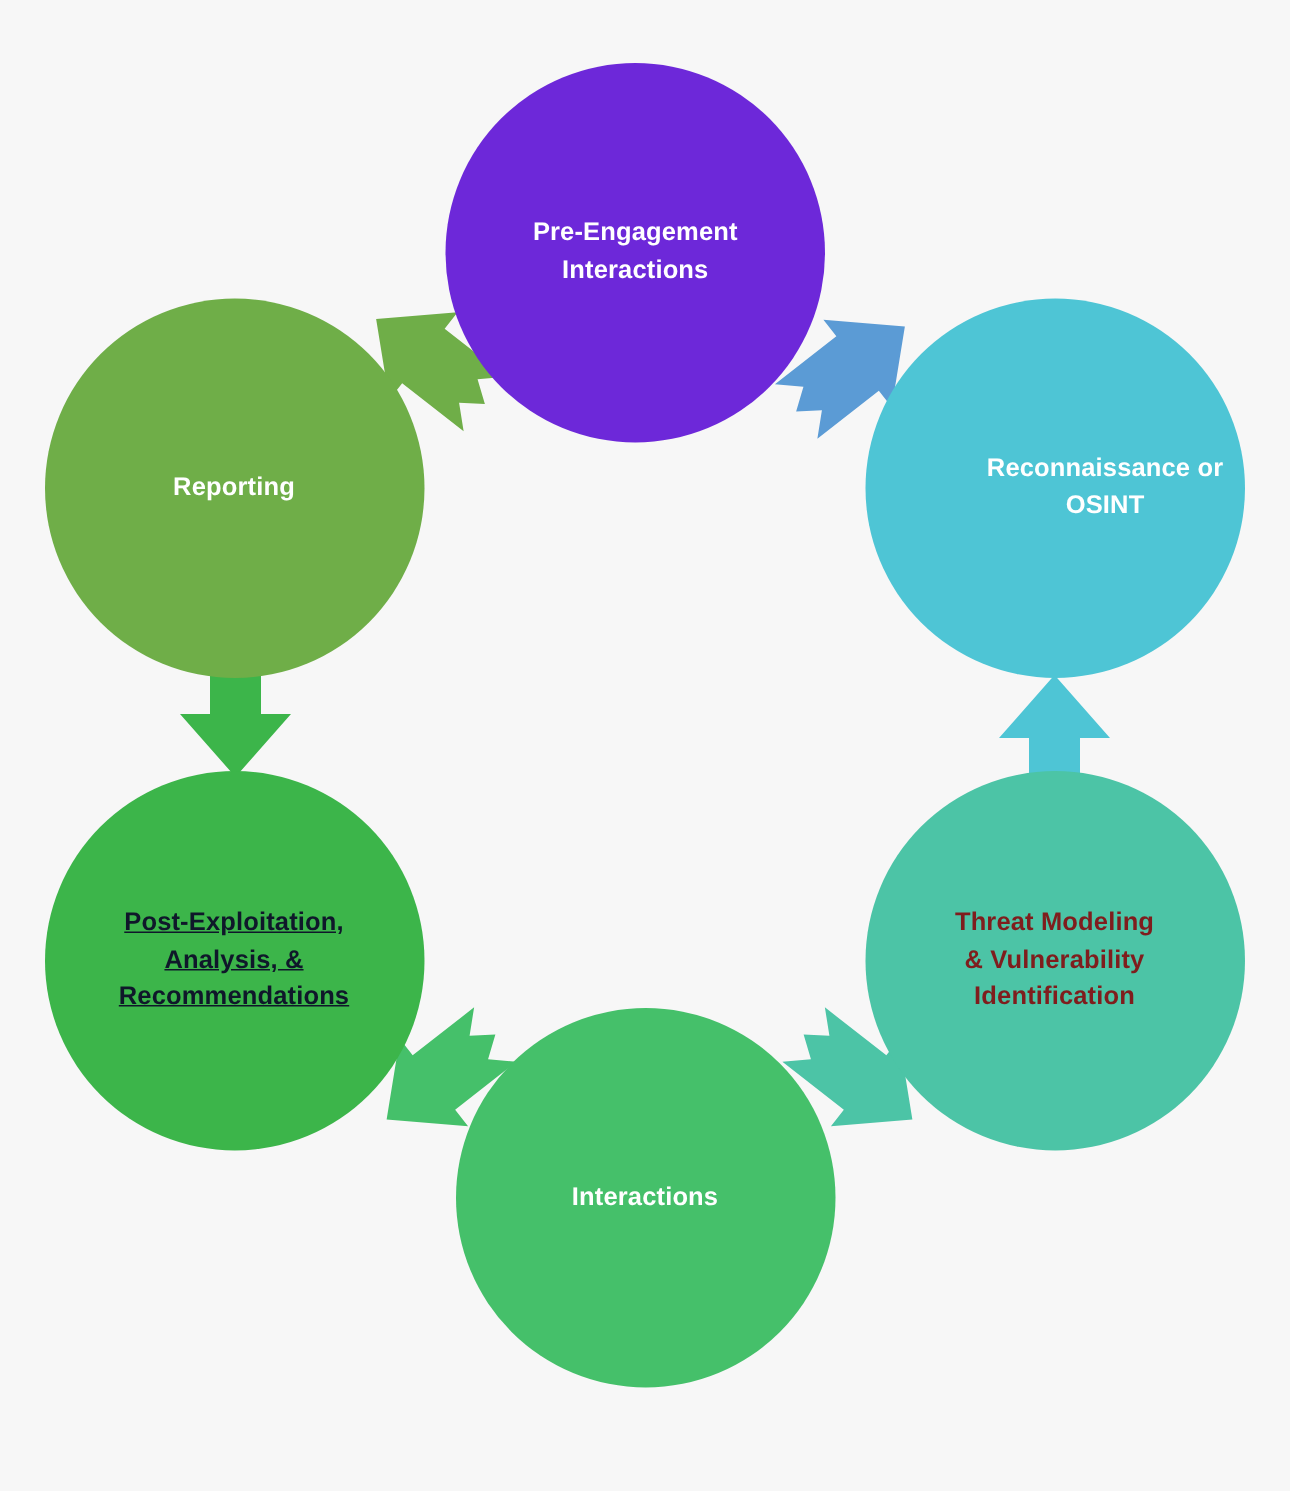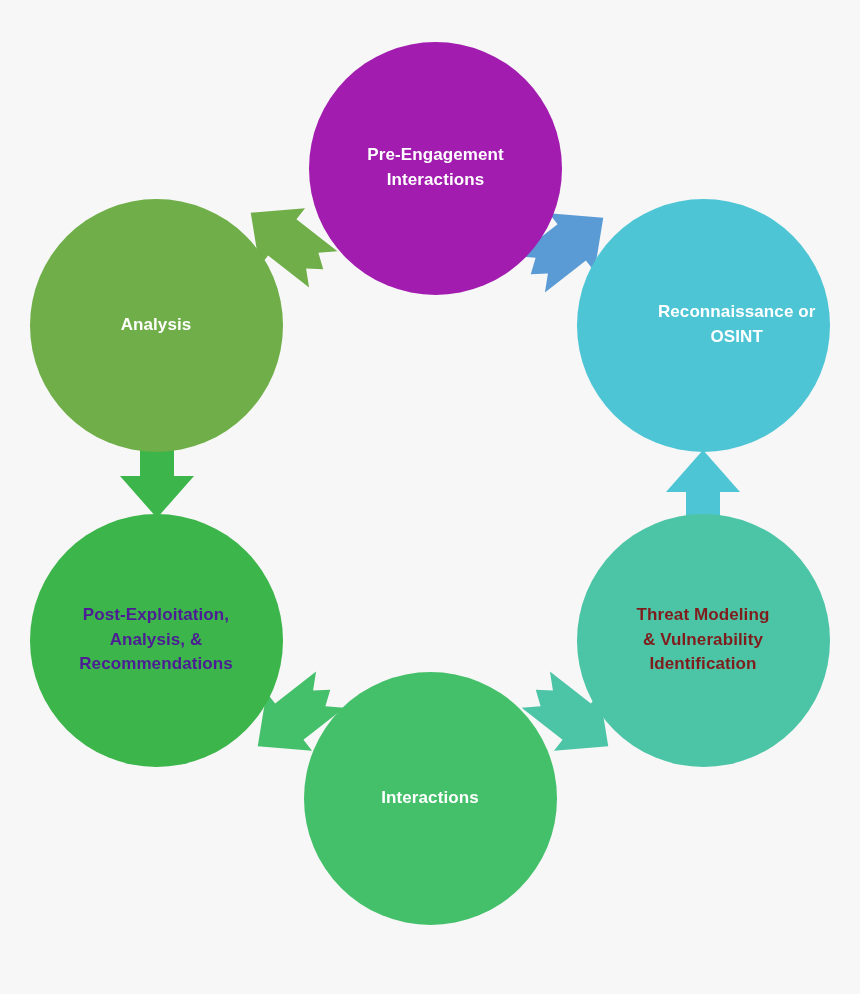--- a/index.html
+++ b/index.html
@@ -74,37 +74,37 @@
     <div class="arrow" style="left: 257px; top: 672px; width: 74px; height: 92px; transform: rotate(-128deg);">
       <svg width="74" height="92" viewBox="0 0 74 92">
         <path d="M37 0 L74 40 L60 40 L60 92 L47 78 L37 92 L27 78 L14 92 L14 40 L0 40 Z" fill="#45c06a"></path>
       </svg>
     </div>
     <div class="arrow" style="left: 120px; top: 438px; width: 74px; height: 92px; transform: rotate(180deg);">
       <svg width="74" height="92" viewBox="0 0 74 92">
         <path d="M37 12 L74 54 L54 54 L54 86 L20 86 L20 54 L0 54 Z" fill="#3cb54a"></path>
       </svg>
     </div>
-    <div class="node" style="left: 309px; top: 41.5px; width: 253px; height: 253px; background: #a21caf;">
+    <div class="node" style="left: 297px; top: 41.5px; width: 253px; height: 253px; background: #6d28d9;">
       <div class="node-label" style="color: rgb(255, 255, 255);">Pre-Engagement
 Interactions</div>
     </div>
     <div class="node" style="left: 576.5px; top: 198.5px; width: 253px; height: 253px; background: rgb(78, 197, 213); justify-content: flex-end;">
       <div class="node-label" style="color: rgb(255, 255, 255);">Reconnaissance or
 OSINT</div>
     </div>
     <div class="node" style="left: 576.5px; top: 513.5px; width: 253px; height: 253px; background: rgb(76, 196, 166);">
       <div class="node-label" style="color: #7f1d1d;">Threat Modeling
 &amp; Vulnerability
 Identification</div>
     </div>
     <div class="node" style="left: 303.5px; top: 671.5px; width: 253px; height: 253px; background: rgb(69, 192, 106);">
       <div class="node-label" style="color: rgb(255, 255, 255);">Interactions</div>
     </div>
     <div class="node" style="left: 29.5px; top: 513.5px; width: 253px; height: 253px; background: rgb(60, 181, 74);">
-      <div class="node-label" style="color: #4c1d95;">Post-Exploitation,
+      <div class="node-label" style="color: #0f172a; text-decoration: underline;">Post-Exploitation,
 Analysis, &amp;
 Recommendations</div>
     </div>
     <div class="node" style="left: 29.5px; top: 198.5px; width: 253px; height: 253px; background: rgb(111, 174, 72);">
-      <div class="node-label" style="color: rgb(255, 255, 255);">Analysis</div>
+      <div class="node-label" style="color: rgb(255, 255, 255);">Reporting</div>
     </div>
   </div>
 
 </body></html>

